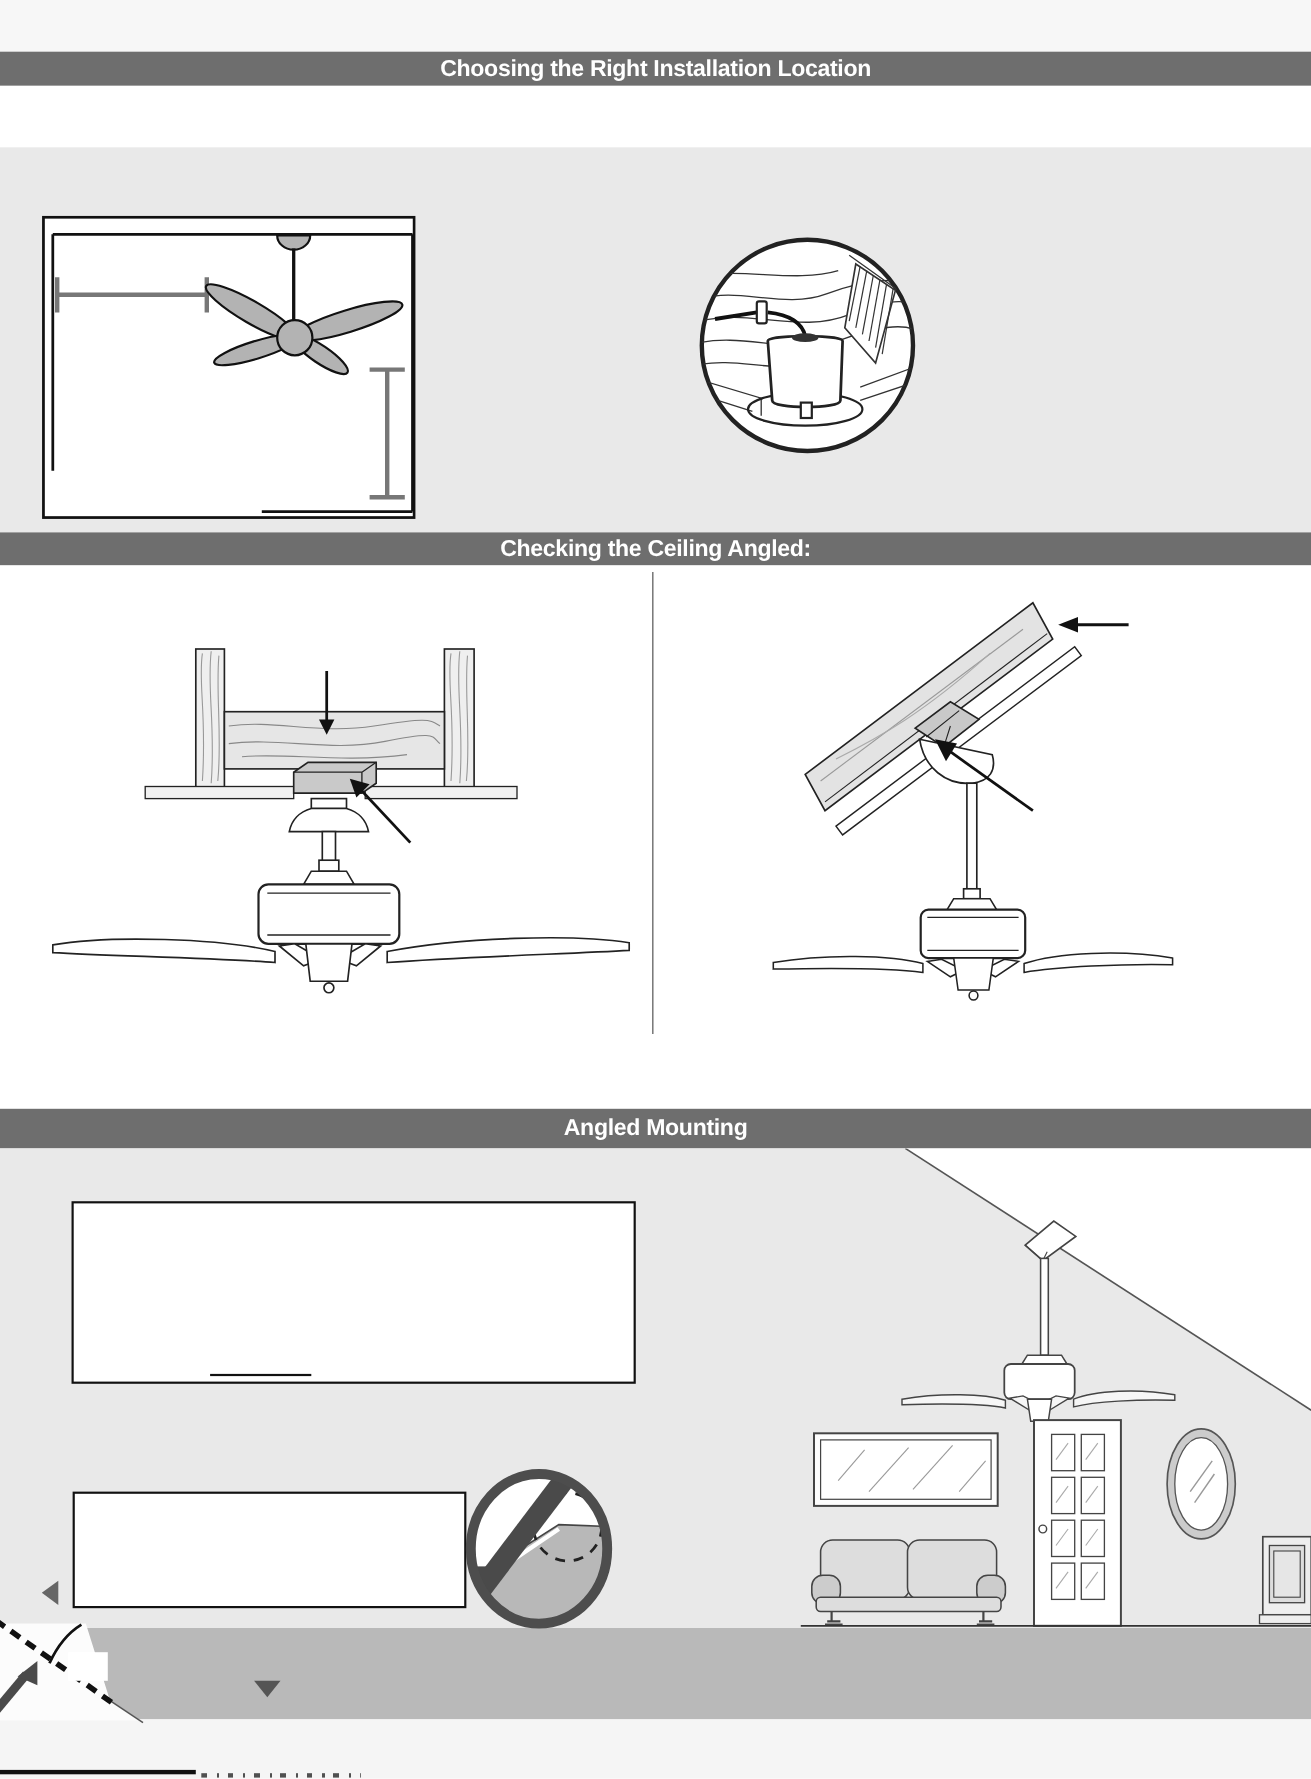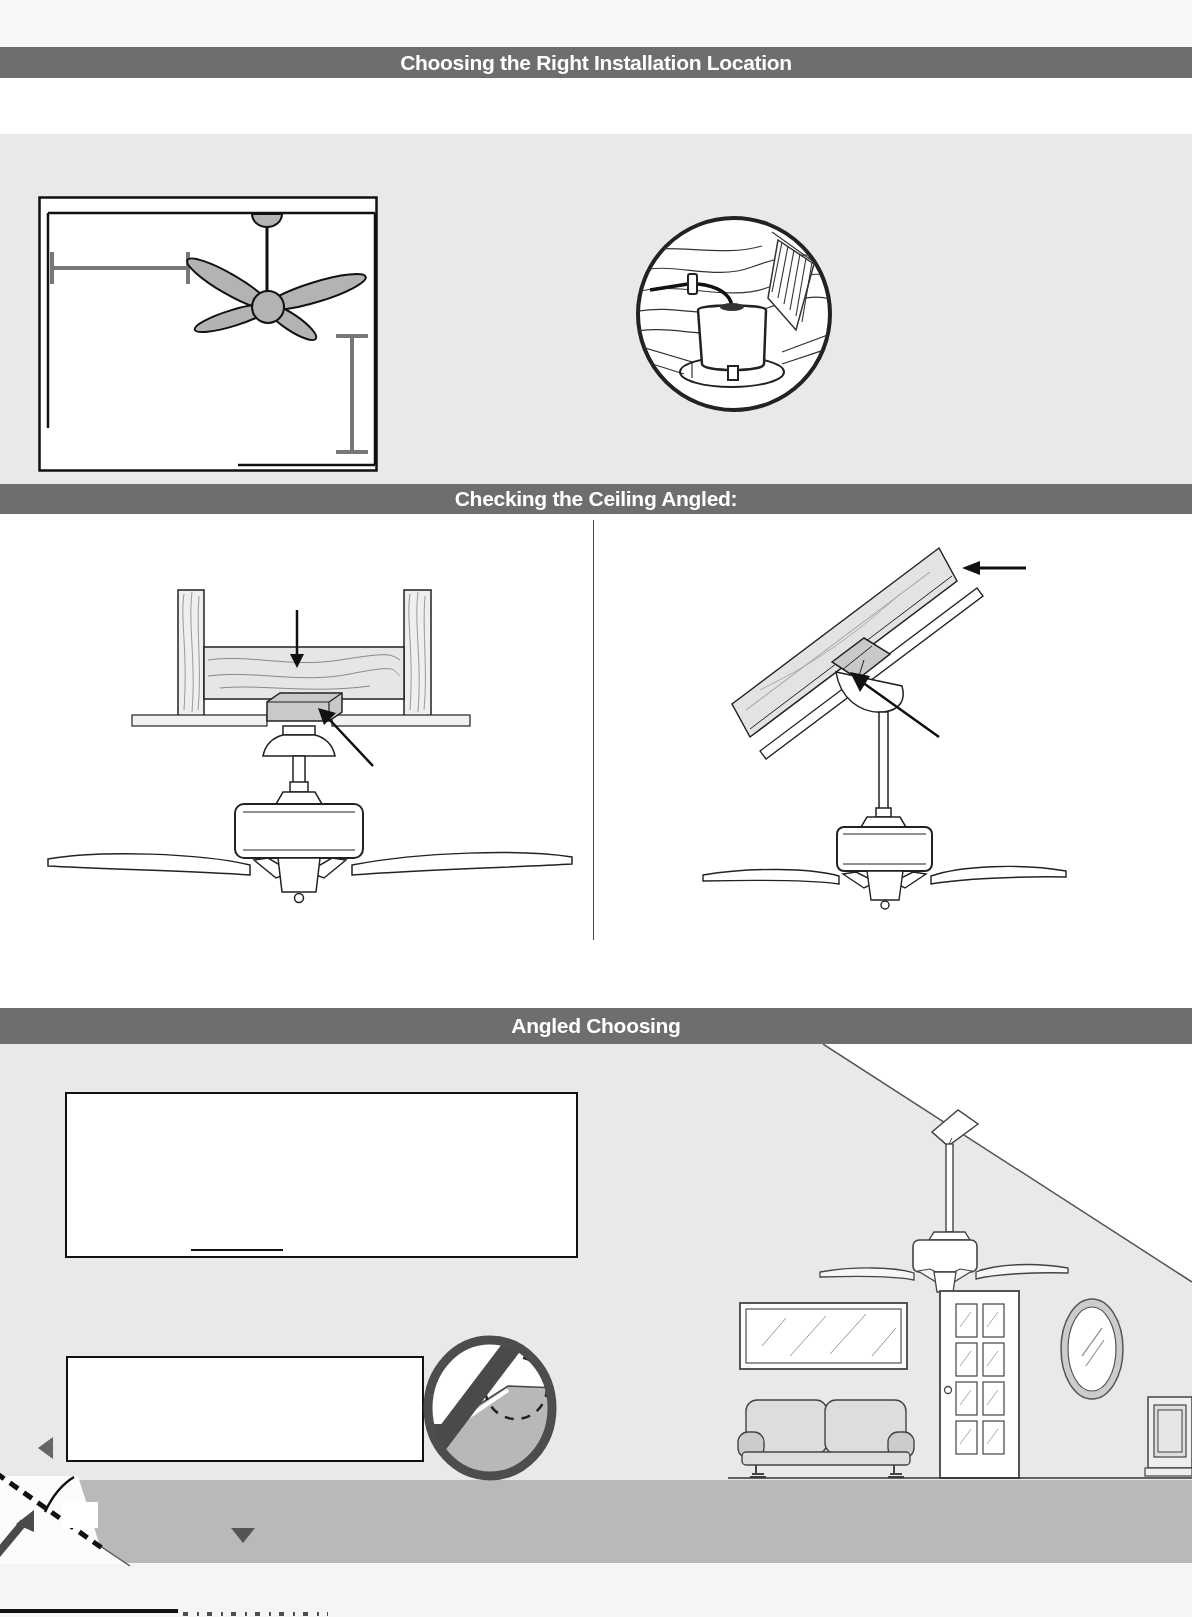--- a/index.html
+++ b/index.html
@@ -213,21 +213,21 @@
         <path d="M266,344 L245,358 L233,352 L253,342 Z" fill="#fff" stroke="#222" stroke-width="1.4"></path>
       </g>
       <g>
         <path d="M207,341 L243,341 L239,370 L211,370 Z" fill="#fff" stroke="#222" stroke-width="1.4"></path>
         <circle cx="225" cy="375" r="4" fill="#fff" stroke="#222" stroke-width="1.4"></circle>
       </g>
     </svg>
   </div>
 
   <div class="abs hdr" style="top:1008px;height:36px;">
-    <span>Angled Choosing</span>
+    <span>Angled Mounting</span>
   </div>
   <div class="abs band-gray" style="top:1044px;height:436px;"></div>
   <div class="abs band-floor" style="top:1480px;height:83px;"></div>
   <div class="abs band-foot" style="top:1563px;height:54px;"></div>
 
   <div class="abs" style="left:690px;top:1044px;">
     <svg width="502" height="436" viewBox="0 0 502 436">
       <polygon points="133,0 502,0 502,238" fill="#fff"></polygon>
       <line x1="133" y1="0" x2="502" y2="238" stroke="#555" stroke-width="1.5"></line>
       <g>

